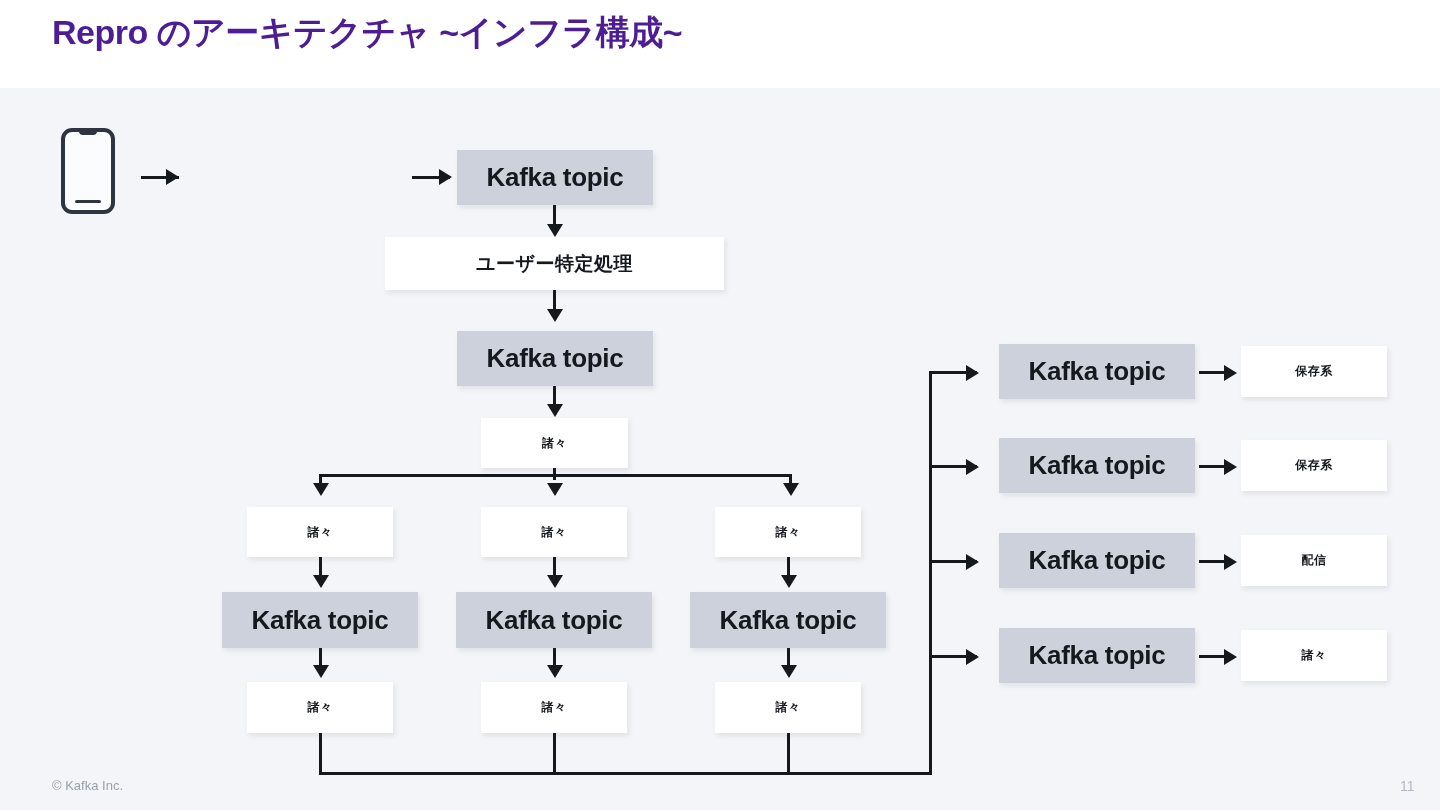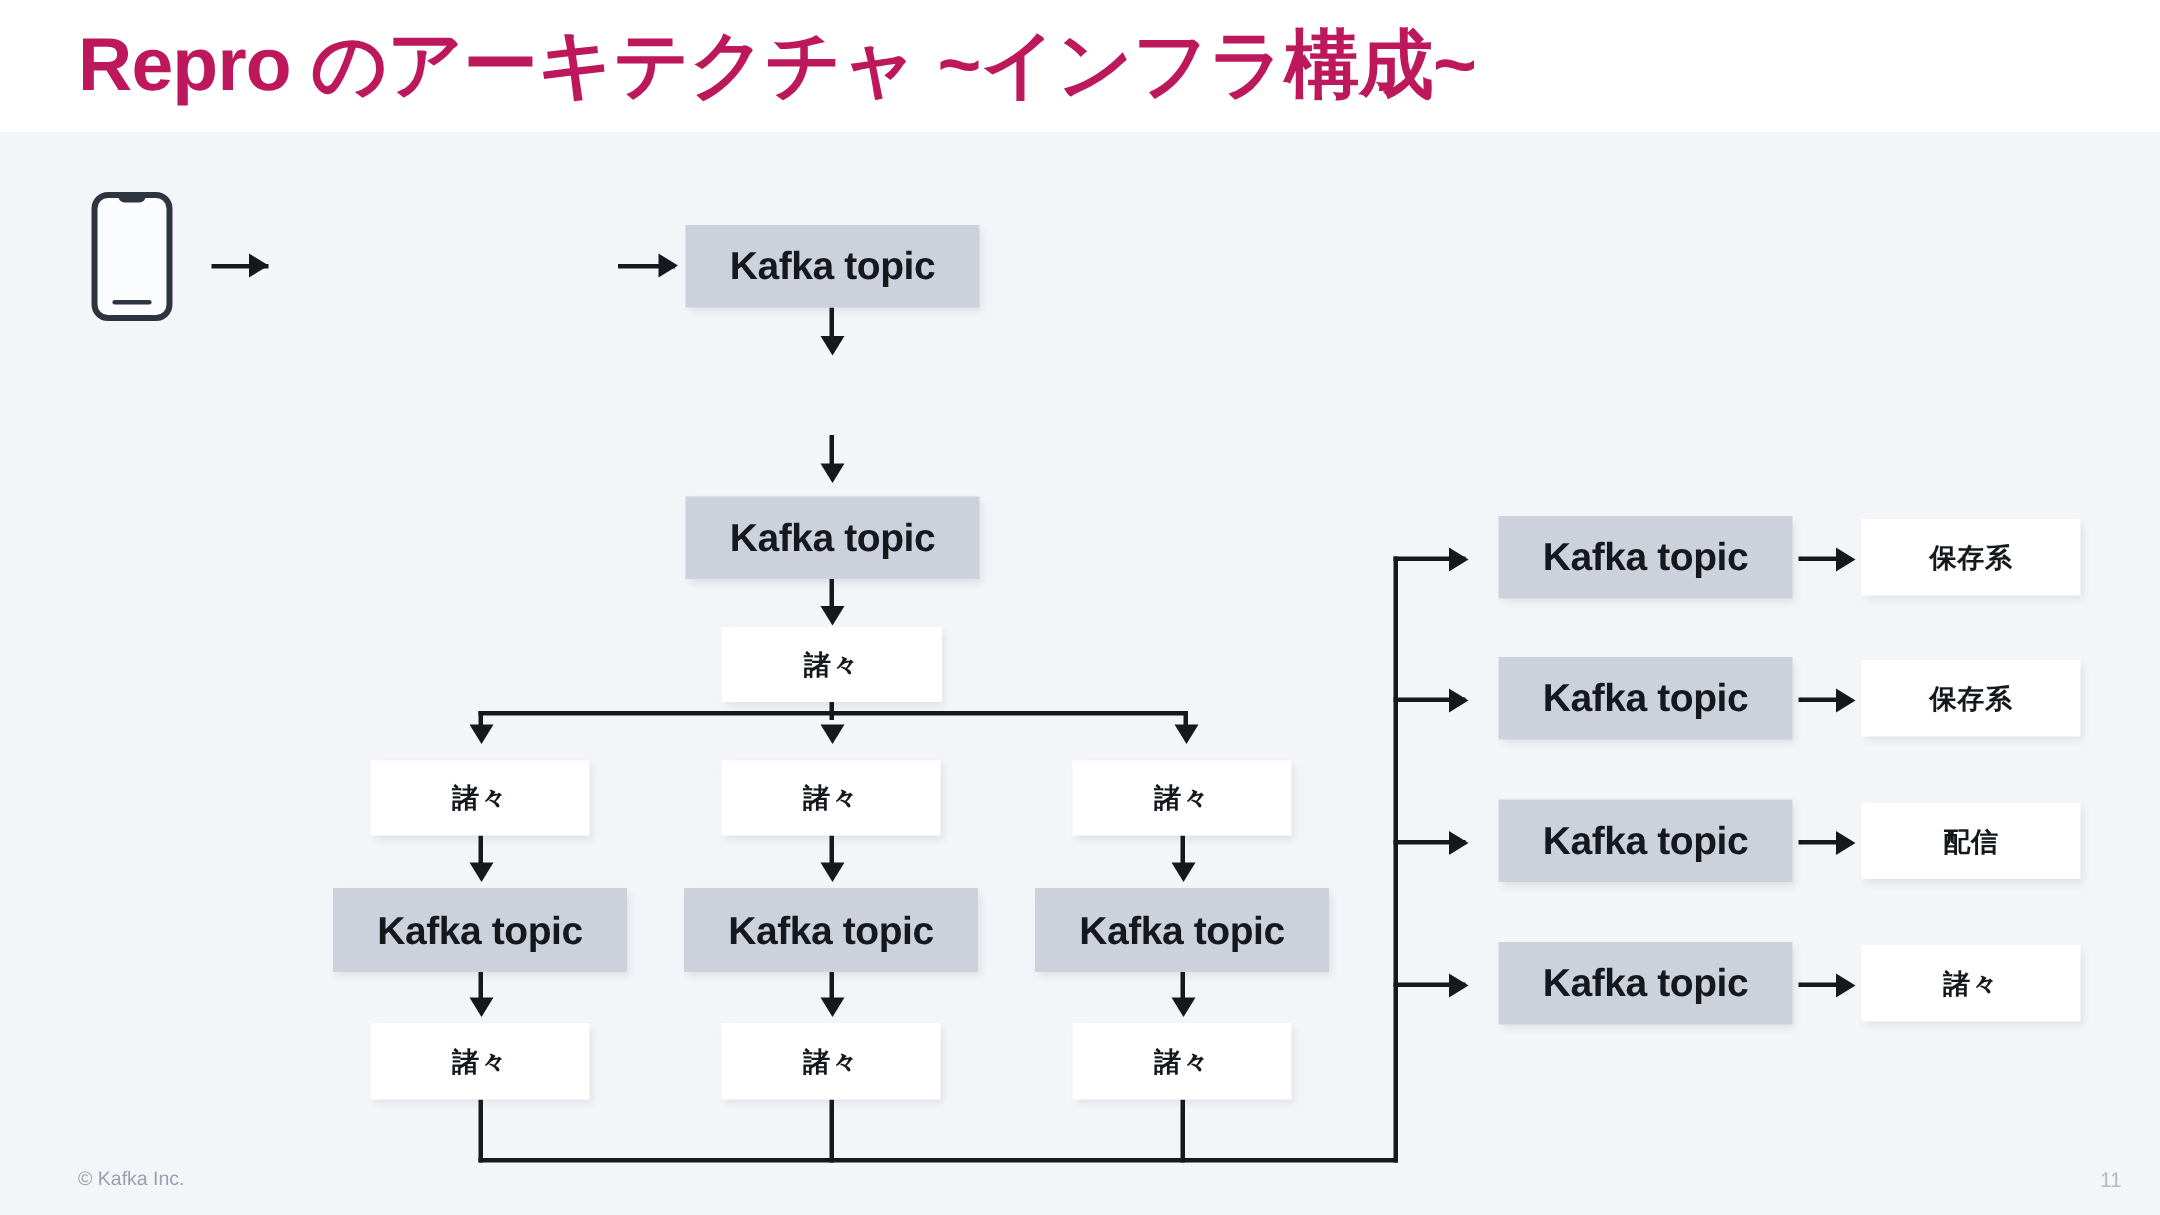--- a/index.html
+++ b/index.html
@@ -12,21 +12,21 @@
   }
   #slide{position:relative;width:1440px;height:810px;}
 
   
   .header-band{
     position:absolute;left:0;top:0;width:1440px;height:88px;
     background:#ffffff;
   }
   .slide-title{
     position:absolute;left:52px;top:10px;
-    font-size:50px;font-weight:bold;color:#be185d;
+    font-size:34px;font-weight:bold;color:#4c1d95;
     letter-spacing:-0.5px;white-space:nowrap;
     font-family:"Liberation Sans","DejaVu Sans",sans-serif;
   }
 
   
   .copyright{
     position:absolute;left:52px;top:778px;
     font-size:13px;color:#9aa0ab;
   }
   .page-number{
@@ -42,21 +42,21 @@
     text-align:center;
     color:#15181d;
     font-weight:bold;
     box-shadow:2px 3px 5px rgba(60,70,90,0.10);
     z-index:3;
   }
   .node.white{background:#ffffff;}
   .node.gray{background:#ccd1dc;}
   .node.lat{font-size:26px;letter-spacing:-0.3px;}
   .node.jp{font-size:19px;letter-spacing:0.5px;}
-  .node.jp-sm{font-size:18px;letter-spacing:0.5px;}
+  .node.jp-sm{font-size:12px;letter-spacing:0.5px;}
 
   
   .phone{
     position:absolute;left:61px;top:128px;width:54px;height:86px;
     border:4px solid #2e3440;border-radius:11px;
     background:#fbfcfe;box-sizing:border-box;z-index:3;
   }
   .phone .notch{
     position:absolute;left:50%;top:-2px;transform:translateX(-50%);
     width:18px;height:5px;background:#2e3440;
@@ -102,20 +102,21 @@
 
 
   <div class="line hline" style="left:412px;top:176px;width:38px;"></div>
   <div class="arrow right" style="left:439px;top:169px;"></div>
 
   <div class="node gray lat" style="left:457px;top:150px;width:196px;height:55px;">Kafka topic</div>
 
   <div class="line vline" style="left:553px;top:205px;height:22px;"></div>
   <div class="arrow down" style="left:547px;top:224px;"></div>
 
+  <div class="node white jp" style="left:385px;top:237px;width:339px;height:53px;">ユーザー特定処理</div>
 
   <div class="line vline" style="left:553px;top:290px;height:22px;"></div>
   <div class="arrow down" style="left:547px;top:309px;"></div>
 
   <div class="node gray lat" style="left:457px;top:331px;width:196px;height:55px;">Kafka topic</div>
 
   <div class="line vline" style="left:553px;top:386px;height:22px;"></div>
   <div class="arrow down" style="left:547px;top:404px;"></div>
 
   <div class="node white jp-sm" style="left:481px;top:418px;width:147px;height:50px;">諸々</div>

